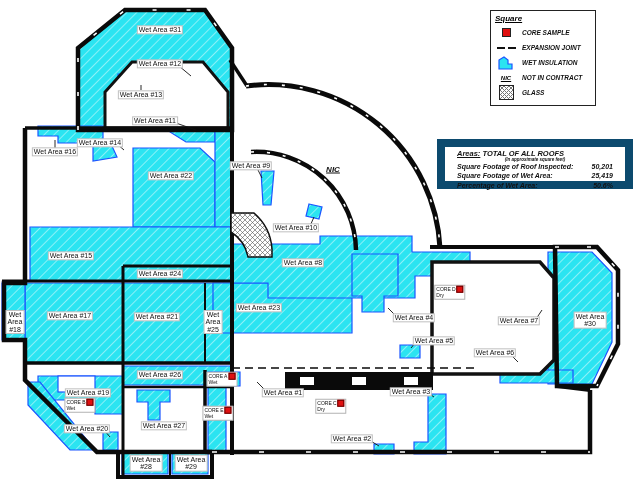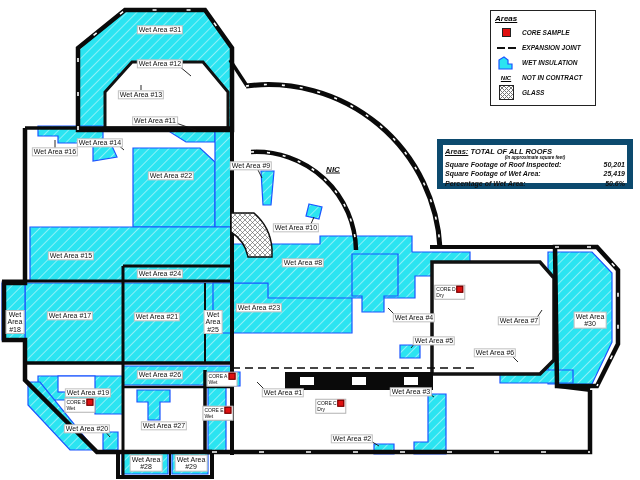--- a/index.html
+++ b/index.html
@@ -39,21 +39,21 @@
   .icon-core{width:7px;height:7px;background:var(--core-red,#e01010);border:1px solid #222;}
   .icon-joint{display:flex;gap:3px;}
   .icon-joint span{width:8px;height:2px;background:#111;}
   .icon-nic{font-size:6px;font-weight:bold;font-style:italic;text-decoration:underline;}
   .icon-glass{width:13px;height:13px;border:1px solid #222;background:
      repeating-linear-gradient(45deg,#777 0px,#777 0.7px,transparent 0.7px,transparent 3px),
      repeating-linear-gradient(-45deg,#777 0px,#777 0.7px,transparent 0.7px,transparent 3px),#fff;}
   
   #areas-box{
     position:absolute;left:437px;top:139px;width:196px;height:50px;
-    background:#fff;border:6px solid #0c4a6e;padding:2px 2px;box-sizing:border-box;
+    background:#fff;border:8px solid #0c4a6e;padding:2px 12px;box-sizing:border-box;
     font-style:italic;font-weight:bold;color:#111;
   }
   #areas-heading{font-size:7.5px;}
   #areas-heading .u{text-decoration:underline;}
   #areas-sub{font-size:4.5px;text-align:center;margin-top:-1px;}
   .areas-row{display:flex;justify-content:space-between;font-size:7px;line-height:1.35;}
   .areas-row .val{text-align:right;}
 </style>
 </head>
 <body>
@@ -228,21 +228,21 @@
         <div>Dry</div>
       </div>
       <div class="core-label" style="left: 450px; top: 292px;">
         <div>CORE D<span class="core-sq"></span></div>
         <div>Dry</div>
       </div>
     </div>
   <div class="nic-label" style="left:333px;top:169px">NIC</div>
 
   <div id="legend-box">
-    <div id="legend-title">Areas</div>
+    <div id="legend-title">Square</div>
     <div id="legend-items">
         <div class="legend-row">
           <span class="legend-icon-cell">
             <span class="icon-core"></span>
           </span>
           <span class="legend-text">CORE SAMPLE</span>
         </div>
         <div class="legend-row">
           <span class="legend-icon-cell">
             <span class="icon-joint">

